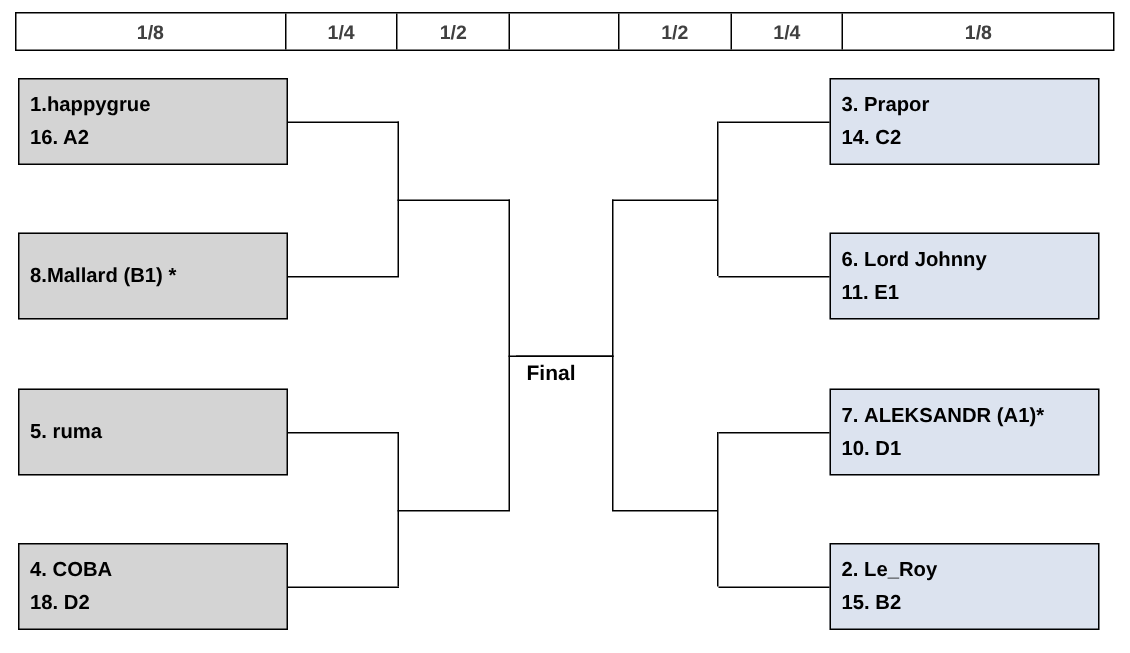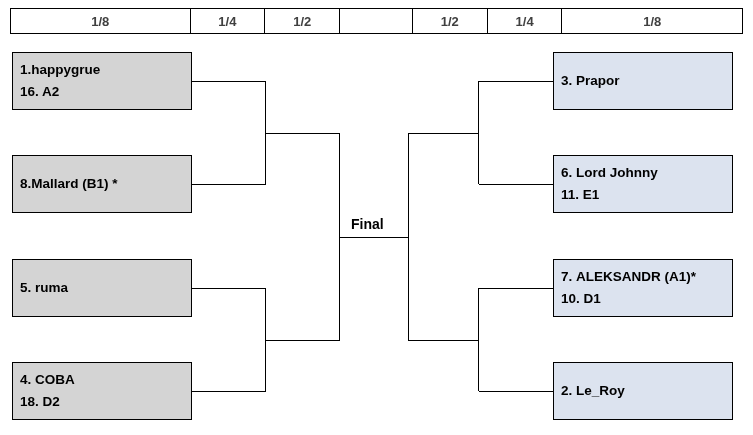--- a/index.html
+++ b/index.html
@@ -81,20 +81,21 @@
     border-left: 1px solid #000000;
   }
 
   
   .final-label {
     position: absolute;
     font-size: 14px;
     font-weight: bold;
     color: #000000;
     white-space: nowrap;
+    margin-top: 24px;
   }
 </style>
 </head>
 <body>
 
 <div id="root">
 
   <div class="header-row">
     <div class="header-cell" style="width:180px">1/8</div>
     <div class="header-cell" style="width:75px">1/4</div>
@@ -118,34 +119,36 @@
     <div class="slot"><span>5.</span><span>&nbsp;</span><span>ruma</span></div>
   </div>
 
   <div class="team-box left" style="top:362px">
     <div class="slot"><span>4.</span><span>&nbsp;</span><span>COBA</span></div>
     <div class="slot">18. D2</div>
   </div>
 
   <div class="team-box right" style="top:52px">
     <div class="slot"><span>3.</span><span>&nbsp;</span><span>Prapor</span></div>
+    <div class="slot">14. C2</div>
   </div>
 
   <div class="team-box right" style="top:155px">
     <div class="slot"><span>6.</span><span>&nbsp;</span><span>Lord Johnny</span></div>
     <div class="slot">11. E1</div>
   </div>
 
   <div class="team-box right" style="top:259px">
     <div class="slot"><span>7. </span><span class="ital">ALEKSANDR</span><span> (A1)*</span></div>
     <div class="slot">10. D1</div>
   </div>
 
   <div class="team-box right" style="top:362px">
     <div class="slot"><span>2.</span><span>&nbsp;</span><span>Le_Roy</span></div>
+    <div class="slot">15. B2</div>
   </div>
 
   <div class="hline" style="left:192px; top:81px;  width:74px;"></div>
   <div class="hline" style="left:192px; top:184px; width:74px;"></div>
   <div class="vline" style="left:265px; top:81px;  height:103px;"></div>
   <div class="hline" style="left:265px; top:133px; width:75px;"></div>
 
   <div class="hline" style="left:192px; top:288px; width:74px;"></div>
   <div class="hline" style="left:192px; top:391px; width:74px;"></div>
   <div class="vline" style="left:265px; top:288px; height:103px;"></div>

